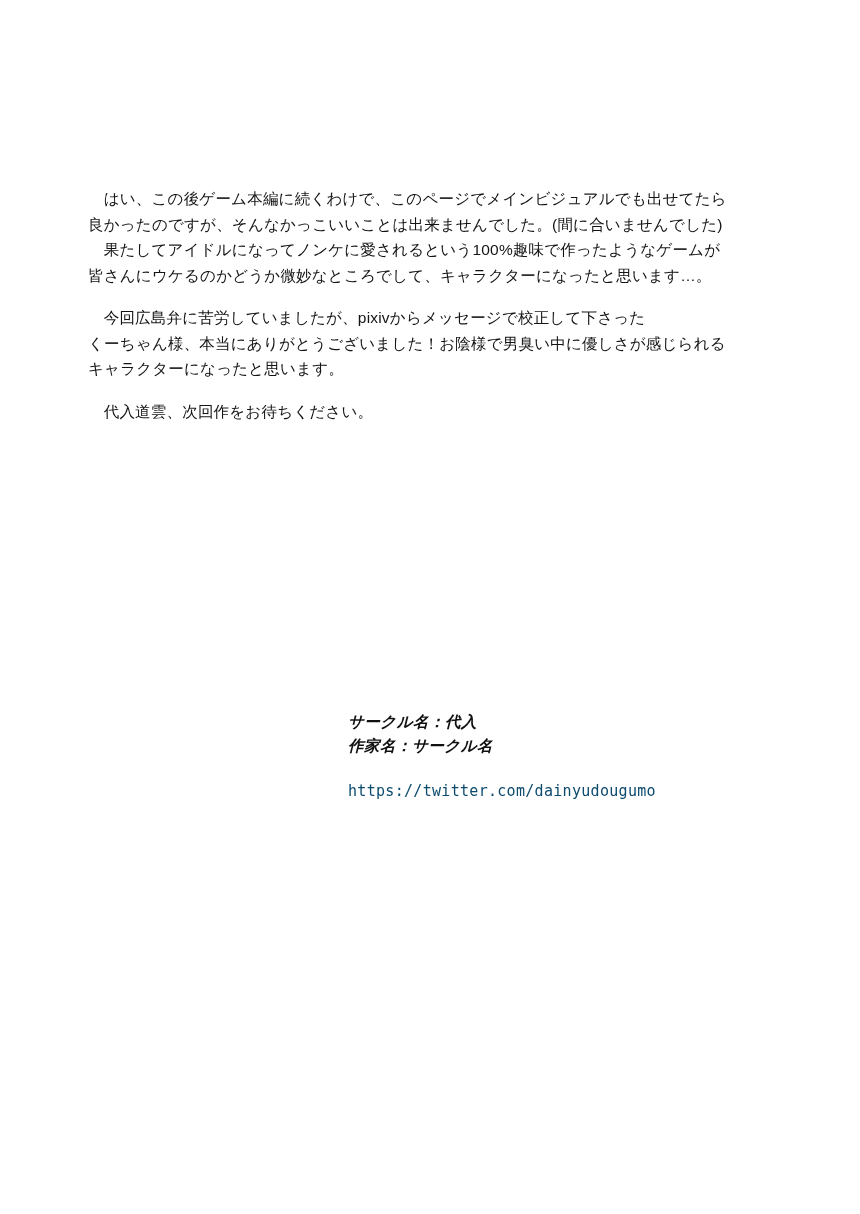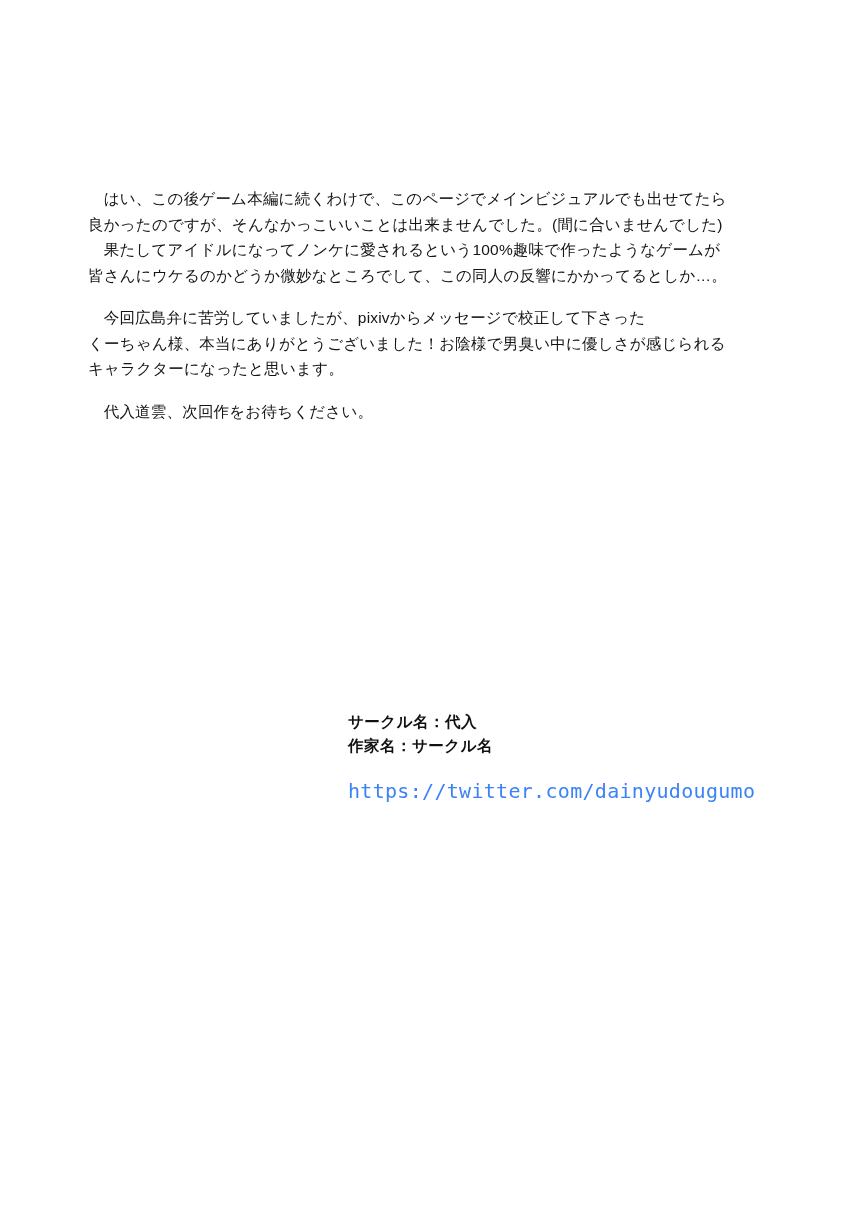--- a/index.html
+++ b/index.html
@@ -39,44 +39,45 @@
     top: 710px;
     width: 470px;
   }
   .credit-line {
     font-family: "DejaVu Sans Mono", "Liberation Mono", monospace;
     font-size: 15.5px;
     font-weight: bold;
     line-height: 24px;
     color: #111111;
     letter-spacing: 0.5px;
+    font-style: italic;
   }
   .links {
     margin-top: 22px;
   }
   .link-line {
     font-family: "DejaVu Sans Mono", "Liberation Mono", monospace;
-    font-size: 20px;
+    font-size: 15px;
     line-height: 22px;
-    color: #3b82f6;
+    color: #0c4a6e;
     letter-spacing: 0.3px;
     text-decoration: none;
     display: block;
   }
 </style>
 </head>
 <body>
 
 <div class="page">
 
   <div class="afterword">
     <p class="para">　はい、この後ゲーム本編に続くわけで、このページでメインビジュアルでも出せてたら
 良かったのですが、そんなかっこいいことは出来ませんでした。(間に合いませんでした)
 　果たしてアイドルになってノンケに愛されるという100%趣味で作ったようなゲームが
-皆さんにウケるのかどうか微妙なところでして、この同人の反響にかかってるとしか…。</p>
+皆さんにウケるのかどうか微妙なところでして、キャラクターになったと思います…。</p>
     <div class="gap"></div>
     <p class="para">　今回広島弁に苦労していましたが、pixivからメッセージで校正して下さった
 くーちゃん様、本当にありがとうございました！お陰様で男臭い中に優しさが感じられる
 キャラクターになったと思います。</p>
     <div class="gap"></div>
     <p class="para">　代入道雲、次回作をお待ちください。</p>
   </div>
 
   <div class="credits">
     <div class="credit-line">サークル名：代入</div>

